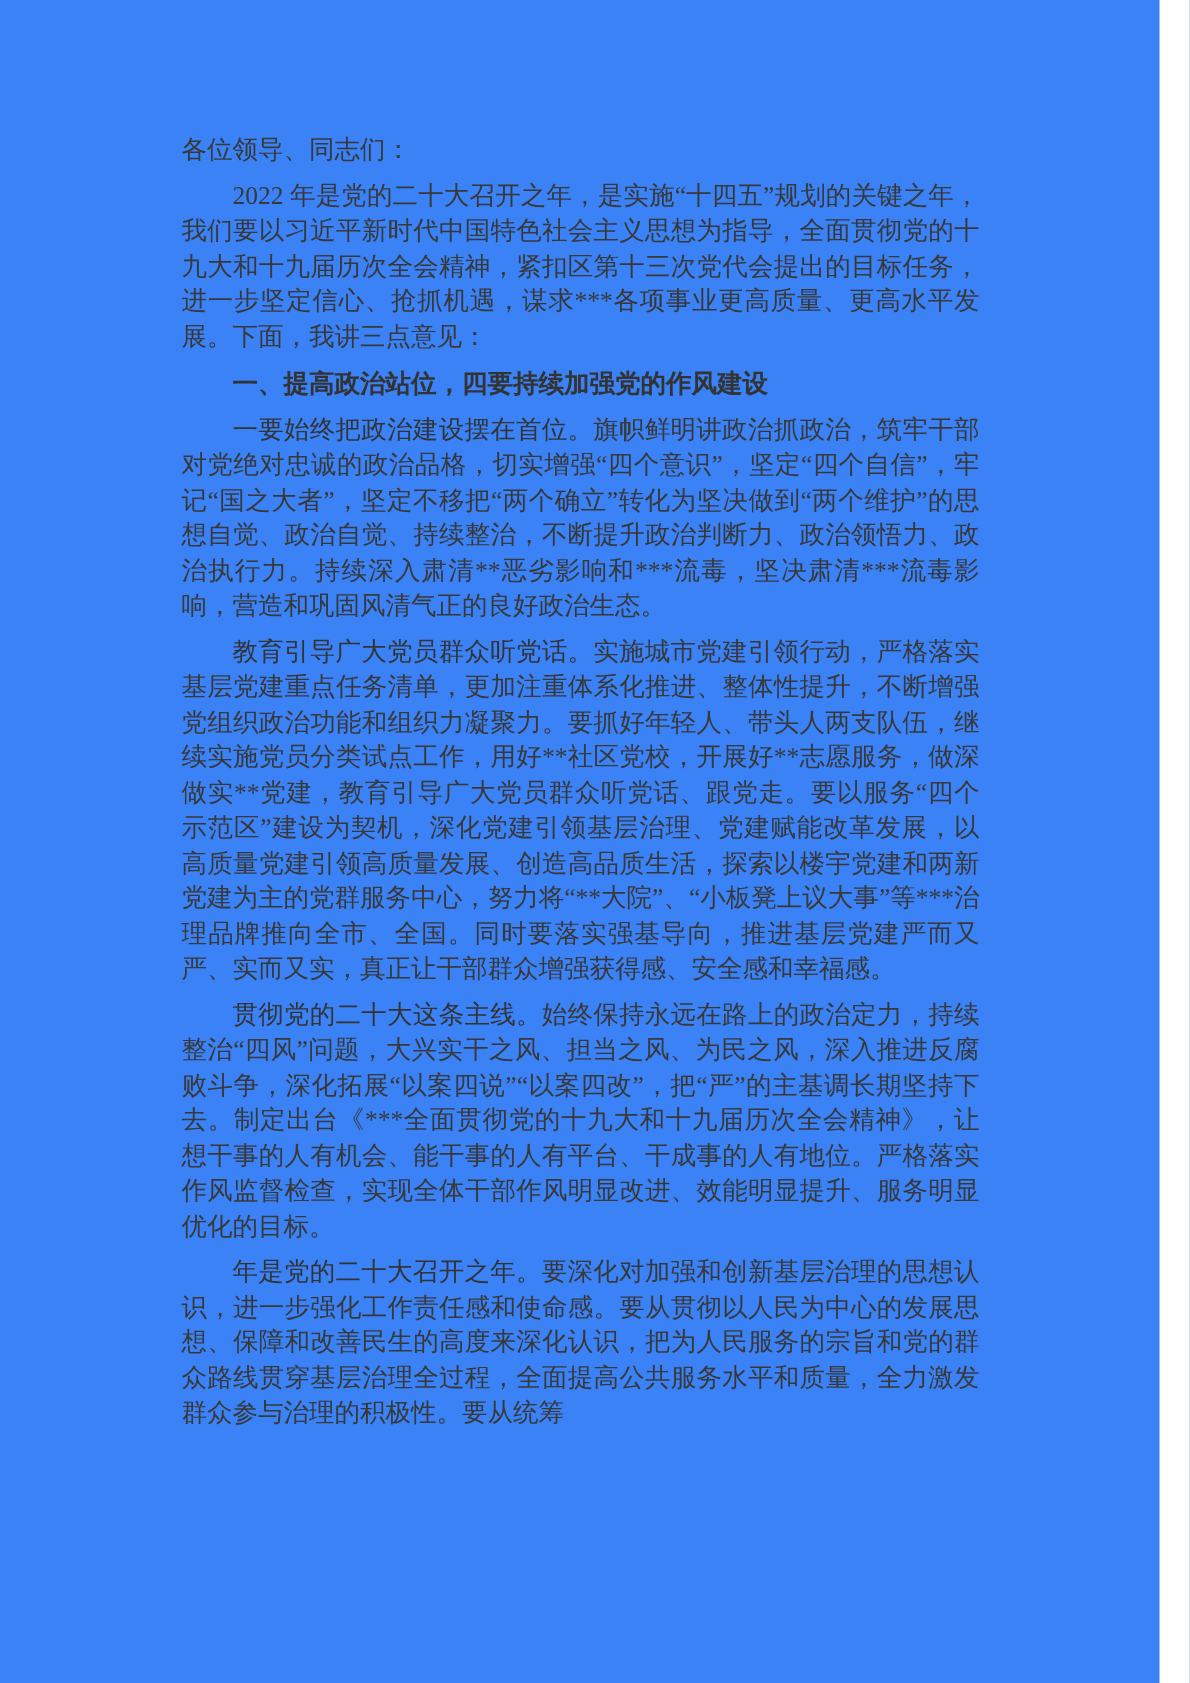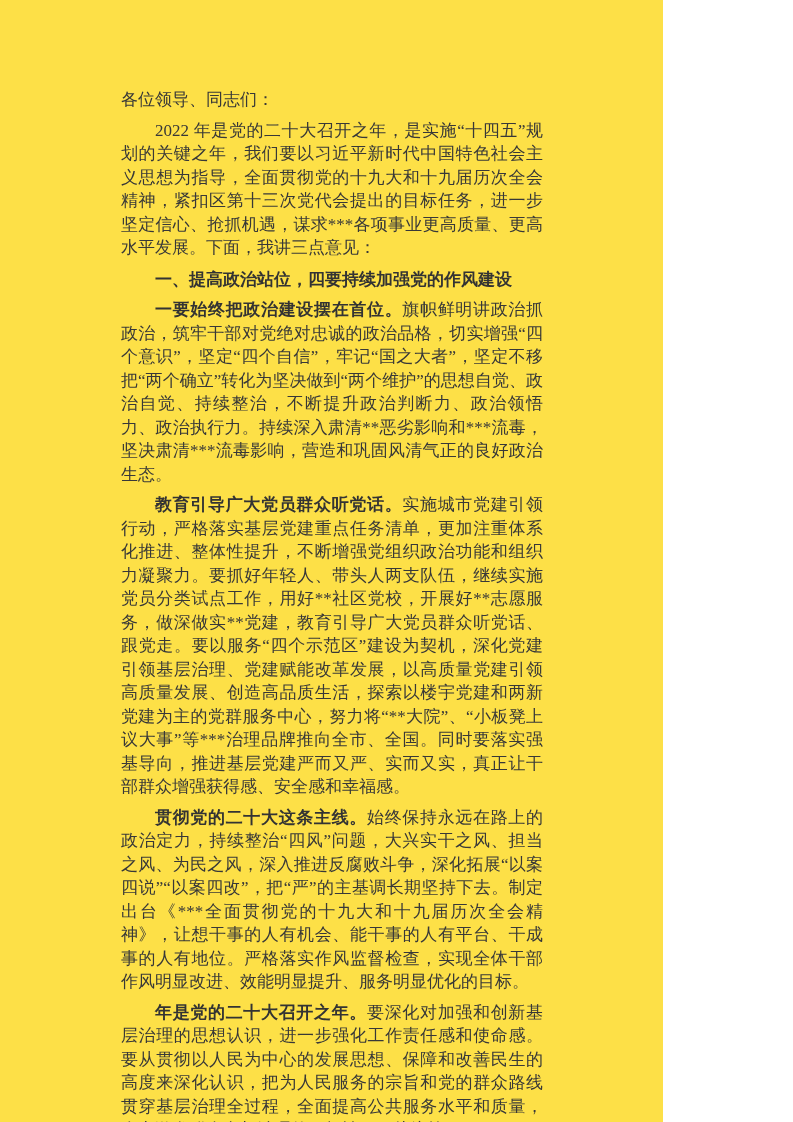--- a/index.html
+++ b/index.html
@@ -8,24 +8,24 @@
     background: #ffffff;
   }
   body {
     width: 793px;
     height: 1122px;
     overflow: hidden;
     font-family: "Liberation Serif", "DejaVu Serif", serif;
   }
   .page {
     box-sizing: border-box;
-    width: 663px;
+    width: 773px;
     height: 1122px;
     padding: 88px 120px 12px 121px;
-    background: #fde047;
+    background: #3b82f6;
   }
   .doc {
     color: #383838;
     font-size: 17px;
     line-height: 23.5px;
     text-align: justify;
   }
   .salutation {
     margin: 0;
     text-indent: 0;
@@ -35,21 +35,21 @@
     text-indent: 2em;
   }
   .heading {
     margin: 8px 0 0 0;
     text-indent: 2em;
     font-weight: bold;
     font-size: 17px;
     color: #333333;
   }
   .lead {
-    font-weight: bold;
+    font-weight: normal;
     color: #333333;
   }
 </style>
 </head>
 <body>
 
 <div class="page">
   <div class="doc">
 
     <p class="salutation">各位领导、同志们：</p>

